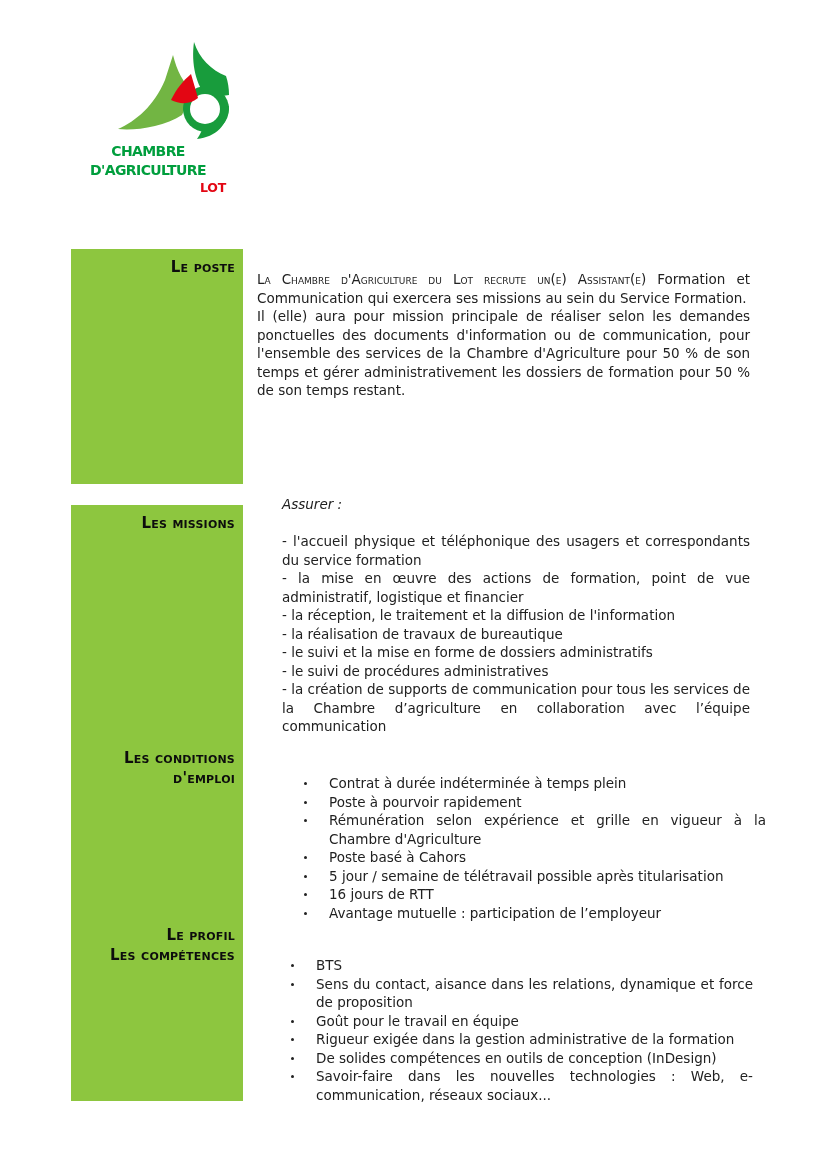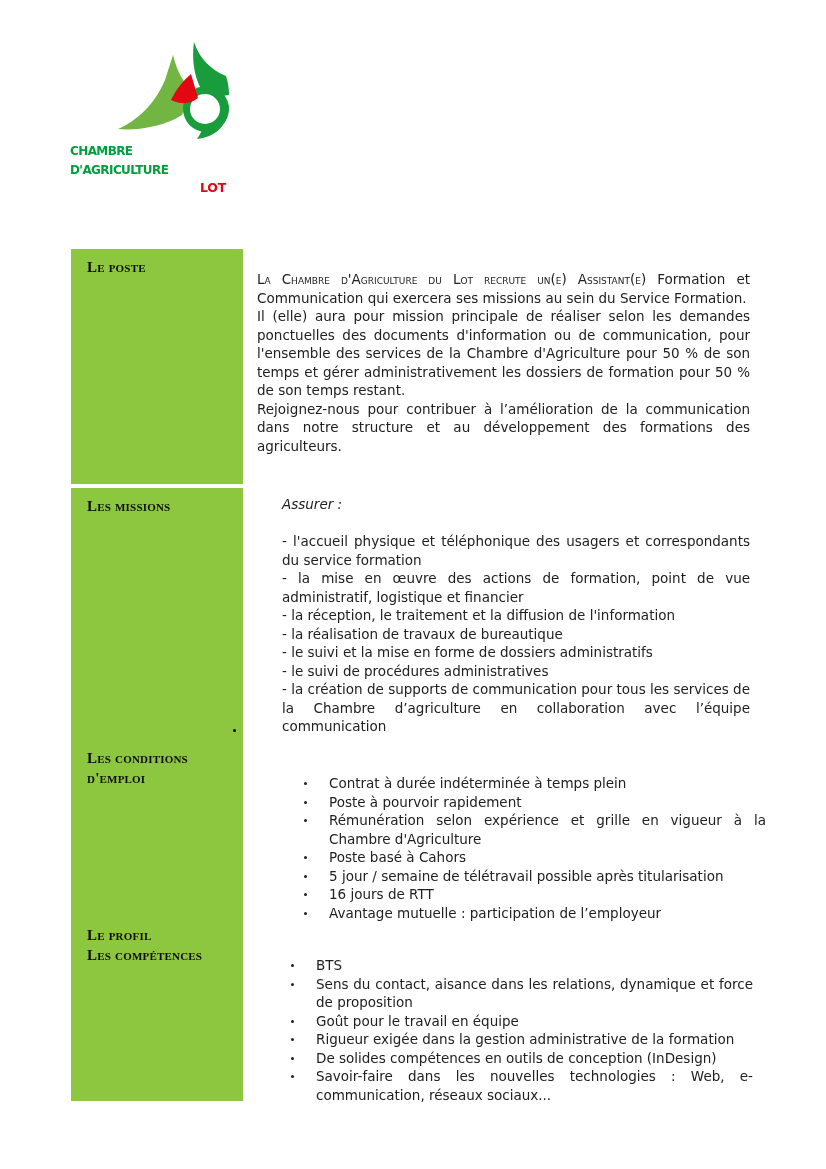--- a/index.html
+++ b/index.html
@@ -6,46 +6,46 @@
   .page {
     position:relative; width:826px; height:1169px; background:#ffffff;
     font-family:"DejaVu Sans","Liberation Sans",sans-serif;
     color:#212121; overflow:hidden;
   }
 
   
   .logo { position:absolute; left:70px; top:12px; width:170px; }
   .logo-graphic { display:block; margin:26px 0 0 45px; width:116px; height:102px; }
   .logo-name {
-    margin-top:2px; text-align:left; padding-right:14px;
-    color:#009E3D; font-weight:bold; font-size:12px; line-height:19px;
+    margin-top:2px; text-align:center; padding-right:14px;
+    color:#009E3D; font-weight:bold; font-size:14px; line-height:19px;
     letter-spacing:-0.6px;
   }
   .logo-region {
     text-align:right; padding-right:14px; color:#E30613;
     font-weight:bold; font-size:12.5px; line-height:15px; letter-spacing:-0.2px;
   }
 
   
   .doc-title {
     position:absolute; left:253px; top:118px; width:497px;
     text-align:center; font-weight:bold; font-size:20px; line-height:33px;
     color:#151515; letter-spacing:0.3px;
   }
 
   
   .block { position:absolute; left:71px; width:172px; background:#8DC63F; }
   .block-poste      { top:249px; height:235px; }
-  .block-missions   { top:488px; height:256px; }
+  .block-missions   { top:505px; height:256px; }
   .block-conditions { top:740px; height:216px; }
   .block-profil     { top:917px; height:184px; }
   .block-label {
-    padding:8px 8px 0 16px; text-align:left;
+    padding:8px 8px 0 16px; text-align:right;
     font-weight:bold; font-variant:small-caps; font-size:15px; line-height:20px;
-    color:#0d0d0d; letter-spacing:0.2px;font-family:Liberation Serif, serif;
+    color:#0d0d0d; letter-spacing:0.2px;
   }
   .mini-dot {
     position:absolute; right:7px; bottom:12px; width:3px; height:3px;
     border-radius:50%; background:#000;
   }
 
   
   .bodytext { position:absolute; font-size:13.5px; line-height:18.5px; text-align:justify; color:#212121; }
   .bodytext p { margin:0; }
   .sec-poste    { left:257px; top:270px; width:493px; }
@@ -107,21 +107,20 @@
   <div class="block block-profil">
     <div class="block-label">
       <div>Le profil</div>
       <div>Les compétences</div>
     </div>
   </div>
 
   <div class="bodytext sec-poste">
     <p><span class="smallcaps">La Chambre d'Agriculture du Lot recrute un(e) Assistant(e)</span><span> Formation et Communication qui exercera ses missions au sein du Service Formation.</span></p>
     <p>Il (elle) aura pour mission principale de réaliser selon les demandes ponctuelles des documents d'information ou de communication, pour l'ensemble des services de la Chambre d'Agriculture pour 50 % de son temps et gérer administrativement les dossiers de formation pour 50 % de son temps restant.</p>
-    <p>Rejoignez-nous pour contribuer à l’amélioration de la communication dans notre structure et au développement des formations des agriculteurs.</p>
   </div>
 
   <div class="bodytext sec-missions">
     <p class="intro">Assurer :</p>
     <p>- l'accueil physique et téléphonique des usagers et correspondants du service formation</p>
     <p>- la mise en œuvre des actions de formation, point de vue administratif, logistique et financier</p>
     <p>- la réception, le traitement et la diffusion de l'information</p>
     <p>- la réalisation de travaux de bureautique</p>
     <p>- le suivi et la mise en forme de dossiers administratifs</p>
     <p>- le suivi de procédures administratives</p>

